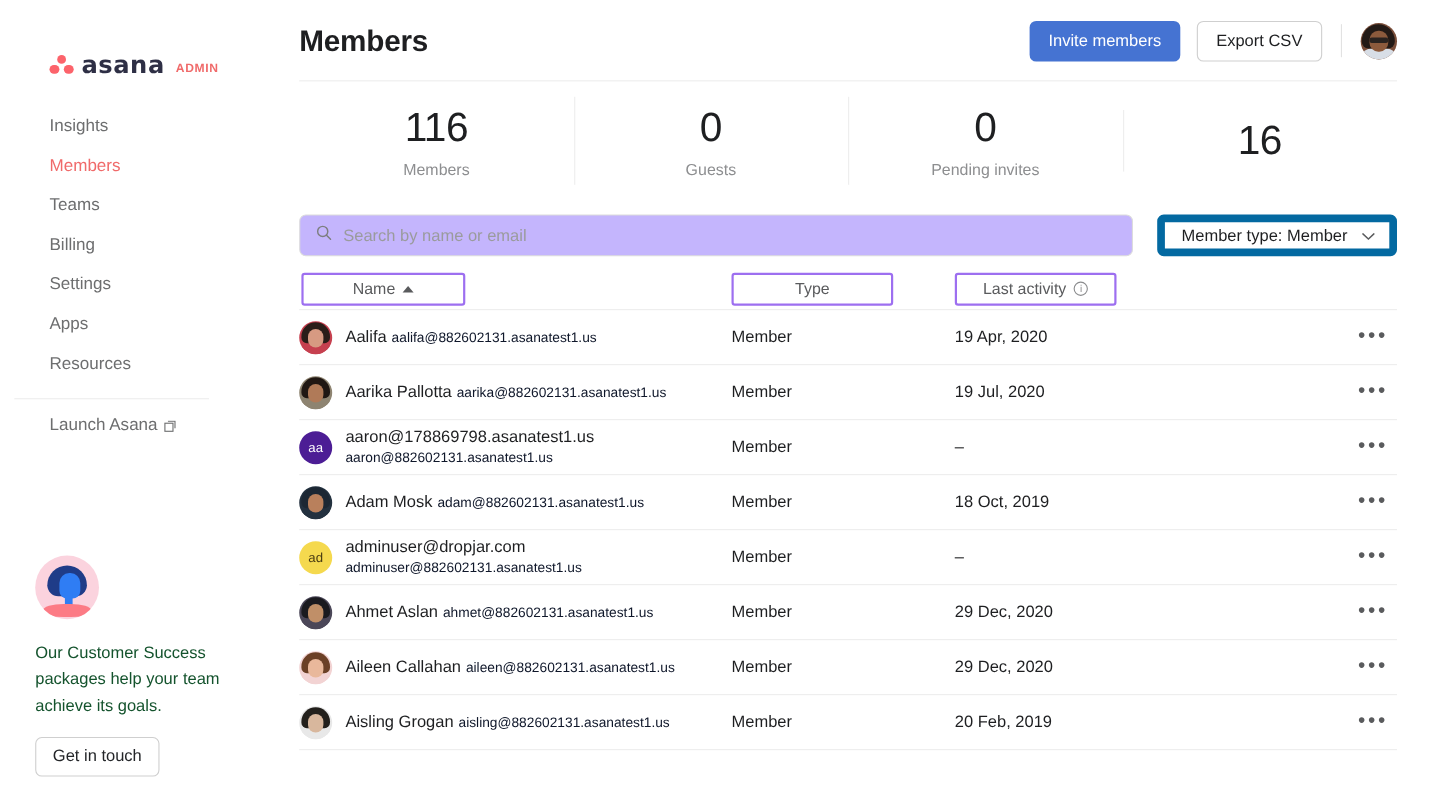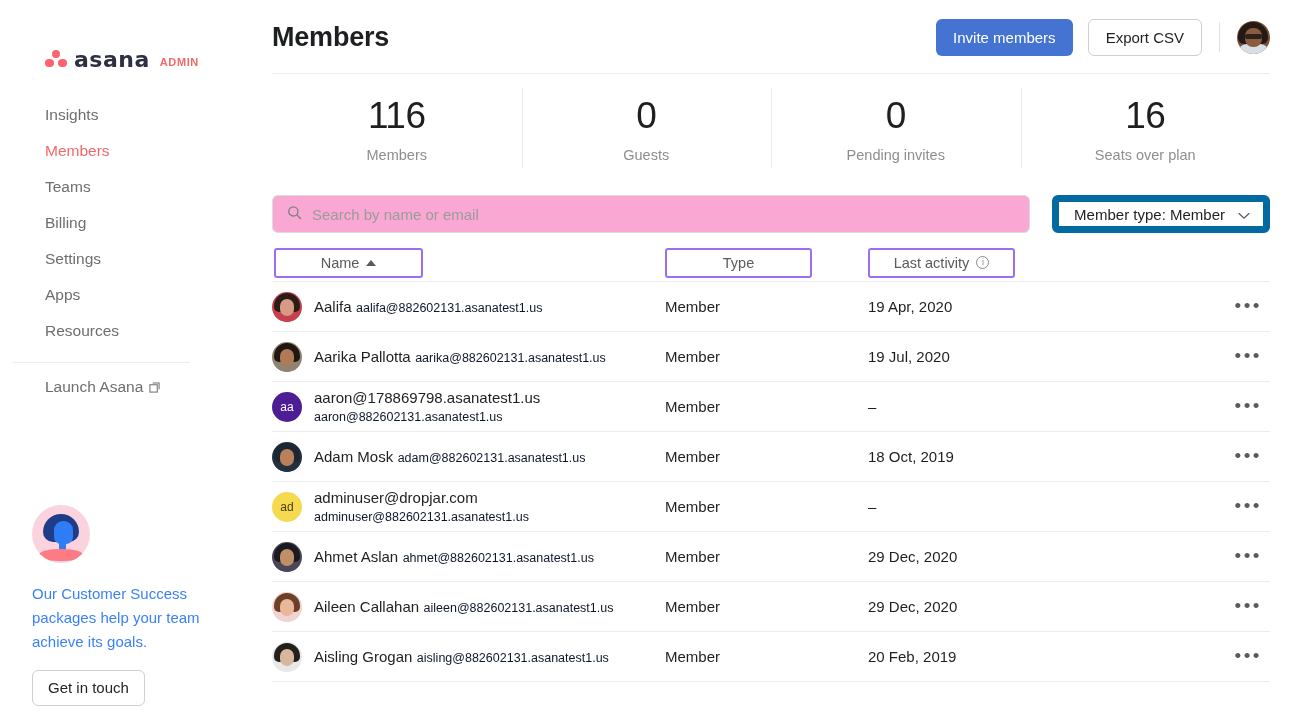--- a/index.html
+++ b/index.html
@@ -113,21 +113,21 @@
   }
   .promo-illus .base {
     position: absolute; width: 44px; height: 12px;
     left: 7px; bottom: 2px; background: #fc7b85;
     border-radius: 22px / 7px;
   }
   .promo-text {
     margin-top: 19px;
     font-size: 15px;
     line-height: 24px;
-    color: #3b82f6;
+    color: #14532d;
   }
   .promo-btn {
     margin-top: 16px;
     display: inline-block;
     border: 1px solid #cfcfcf;
     border-radius: 6px;
     padding: 0 15px;
     height: 36px; line-height: 34px;
     font-size: 15px;
     color: #232528;
@@ -243,21 +243,21 @@
   }
   .search-box {
     flex: 1 1 auto;
     height: 38px;
     border: 1px solid #dcdcdc;
     border-radius: 6px;
     display: flex;
     align-items: center;
     gap: 10px;
     padding: 0 14px;
-    background: #f9a8d4;
+    background: #c4b5fd;
   }
   .search-box input {
     border: none; outline: none;
     font-size: 15px;
     font-family: inherit;
     color: #1e1f21;
     background: transparent;
     width: 100%;
   }
   .search-box input::placeholder { color: #9a9b9d; }
@@ -446,21 +446,20 @@
       <div class="stat">
         <div class="stat-value">0</div>
         <div class="stat-label">Guests</div>
       </div>
       <div class="stat">
         <div class="stat-value">0</div>
         <div class="stat-label">Pending invites</div>
       </div>
       <div class="stat">
         <div class="stat-value">16</div>
-        <div class="stat-label">Seats over plan</div>
       </div>
     </div>
 
     <div class="filters">
       <div class="search-box">
         <span>
           <svg width="15" height="15" viewBox="0 0 16 16">
             <circle cx="6.8" cy="6.8" r="4.9" fill="none" stroke="#7d7e80" stroke-width="1.4"></circle>
             <line x1="10.5" y1="10.5" x2="14.4" y2="14.4" stroke="#7d7e80" stroke-width="1.4" stroke-linecap="round"></line>
           </svg>

